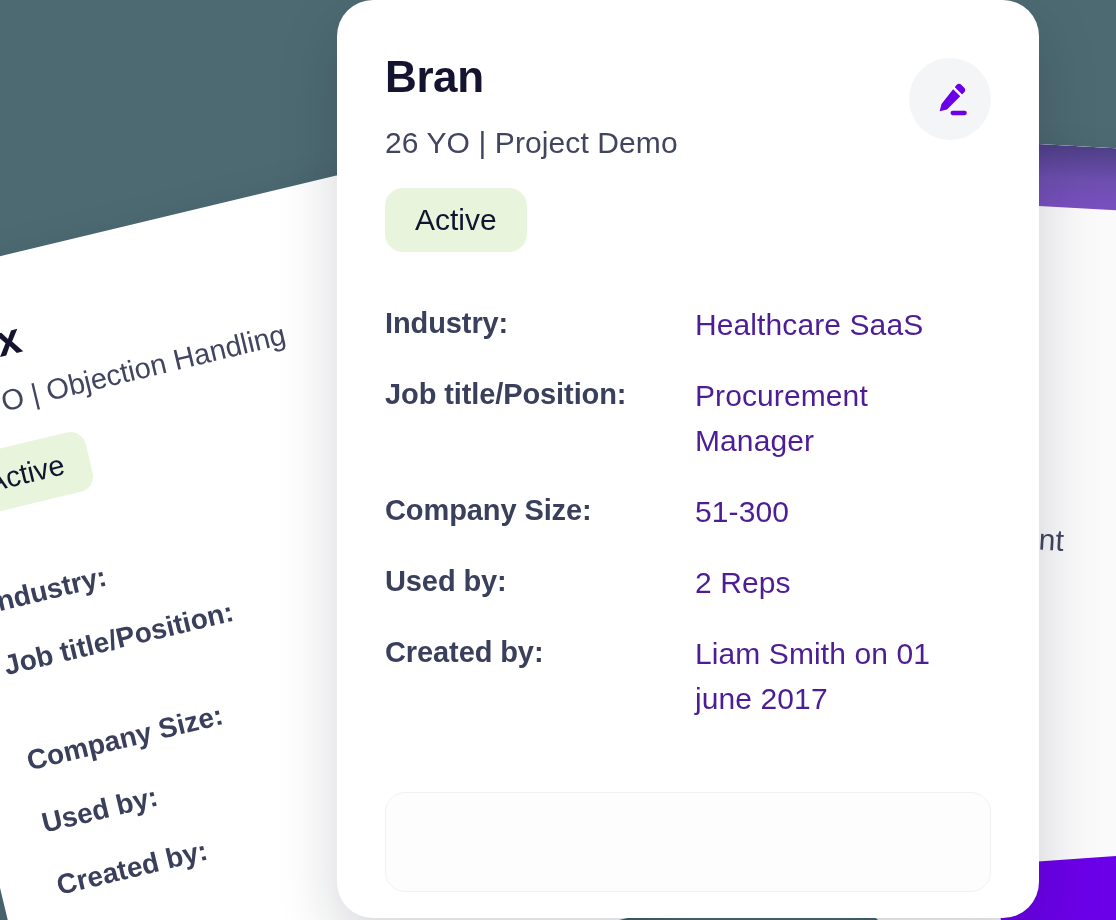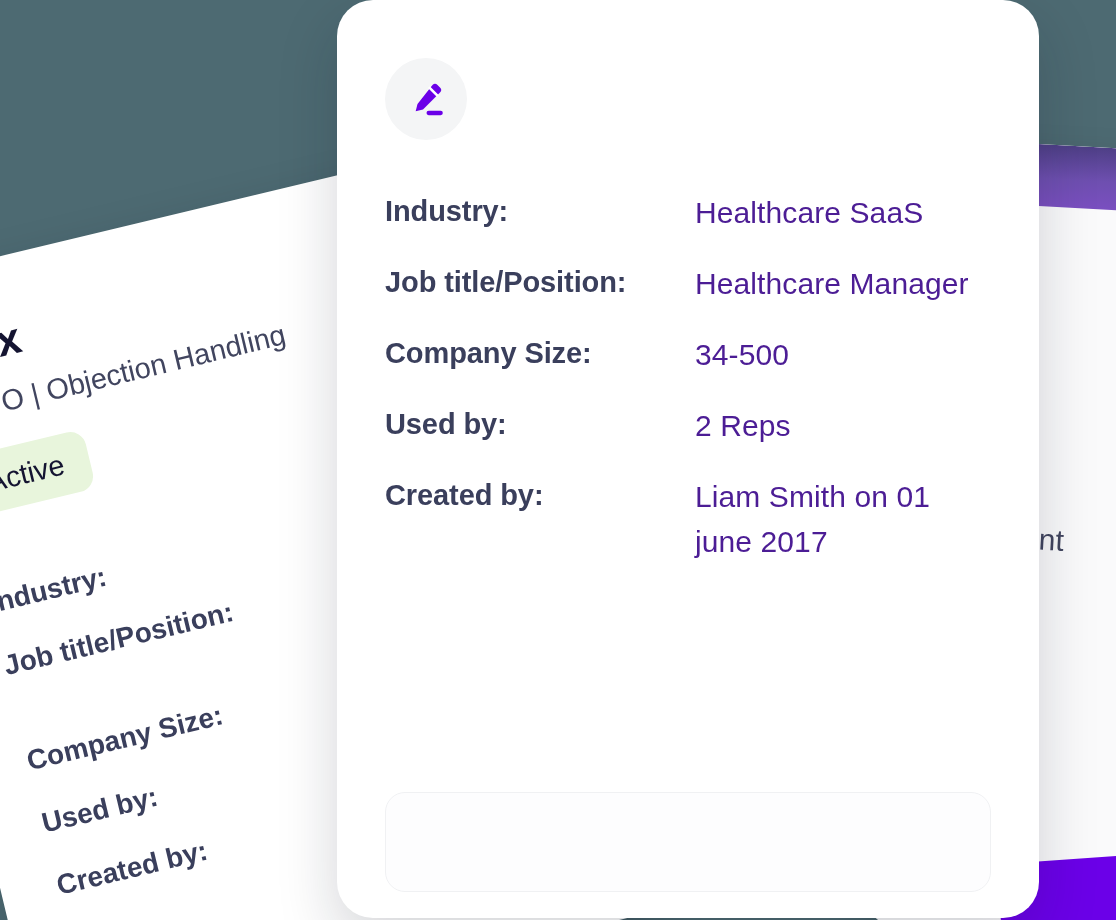--- a/index.html
+++ b/index.html
@@ -256,20 +256,25 @@
       <div class="l-row">Job title/Position:</div>
       <div class="l-row sp">Company Size:</div>
       <div class="l-row">Used by:</div>
       <div class="l-row">Created by:</div>
     </div>
   </div>
 
   <div class="card" id="card-main">
 
     <div class="main-head">
+      <div>
+        <div class="main-title">Bran</div>
+        <div class="main-sub">26 YO | Project Demo</div>
+        <div class="status-badge">Active</div>
+      </div>
 
       <button class="edit-btn">
         <span>
           <svg width="40" height="40" viewBox="0 0 24 24" fill="none" xmlns="http://www.w3.org/2000/svg" aria-hidden="true">
             <path d="M15.9 3.6a2.1 2.1 0 0 1 3 0l1.5 1.5a2.1 2.1 0 0 1 0 3L10.2 18.3l-4.4 1.1 1.1-4.4L15.9 3.6Z" fill="#6b00e8"></path>
             <path d="M14.2 5.3l4.5 4.5" stroke="#ffffff" stroke-width="1.6" stroke-linecap="round"></path>
             <path d="M13.6 20.4h7.2" stroke="#6b00e8" stroke-width="2.6" stroke-linecap="round"></path>
           </svg>
         </span>
       </button>
@@ -277,26 +282,26 @@
 
     <div class="details">
 
       <div class="detail-row">
         <div class="detail-label">Industry:</div>
         <div class="detail-value">Healthcare SaaS</div>
       </div>
 
       <div class="detail-row">
         <div class="detail-label">Job title/Position:</div>
-        <div class="detail-value">Healthcare Manager</div>
+        <div class="detail-value">Procurement Manager</div>
       </div>
 
       <div class="detail-row">
         <div class="detail-label">Company Size:</div>
-        <div class="detail-value">34-500</div>
+        <div class="detail-value">51-300</div>
       </div>
 
       <div class="detail-row">
         <div class="detail-label">Used by:</div>
         <div class="detail-value">2 Reps</div>
       </div>
 
       <div class="detail-row">
         <div class="detail-label">Created by:</div>
         <div class="detail-value">Liam Smith on 01 june 2017</div>

